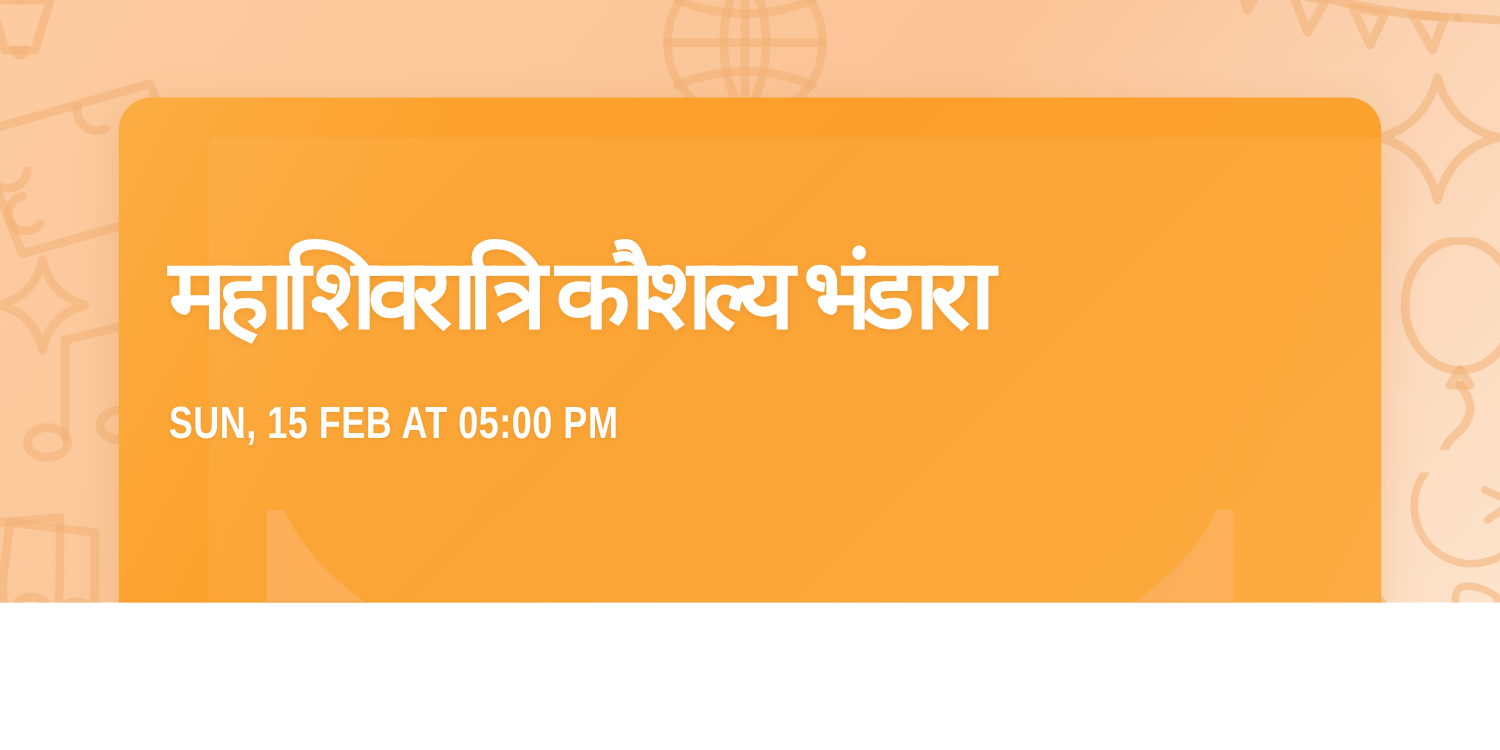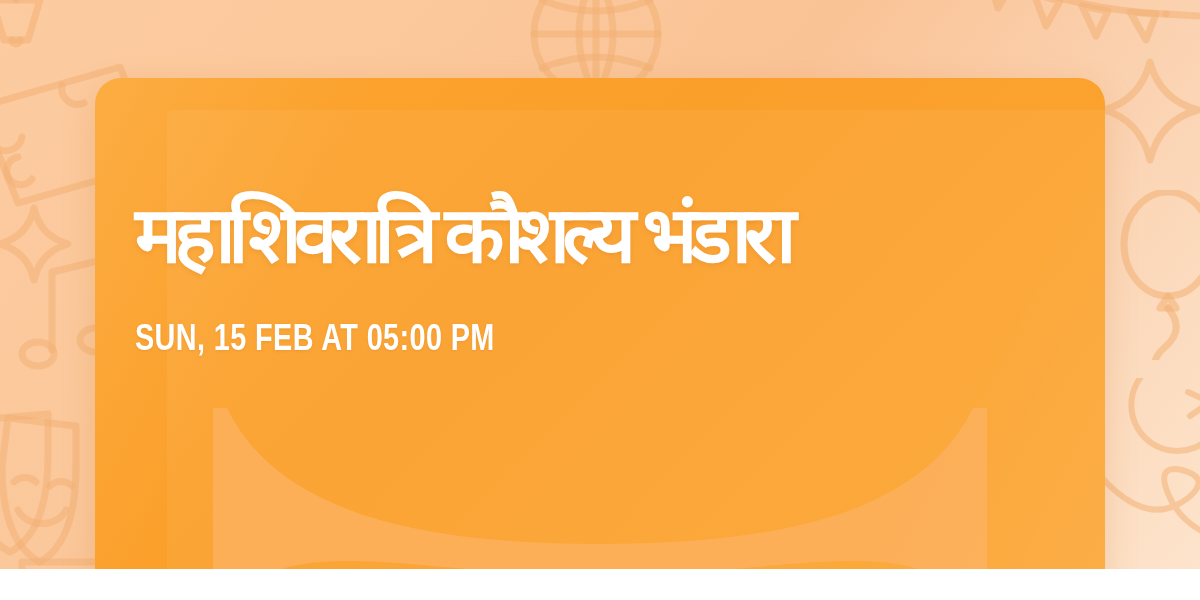--- a/index.html
+++ b/index.html
@@ -4,21 +4,21 @@
 <style>
   * { margin:0; padding:0; box-sizing:border-box; }
   html, body {
     width:1200px; height:600px; overflow:hidden;
     font-family:"Liberation Sans", sans-serif;
   }
 
   
   .page{
     position:relative;
-    width:1200px; height:569px;
+    width:1200px; height:482px;
     background:linear-gradient(128deg,#FCCBA0 0%,#FBC89B 28%,#FAC396 52%,#FBD3B2 74%,#FDE4CC 100%);
     overflow:hidden;
   }
 
   
   .doodles{
     position:absolute; inset:0;
     pointer-events:none;
   }
   .doodles svg{ position:absolute; }

